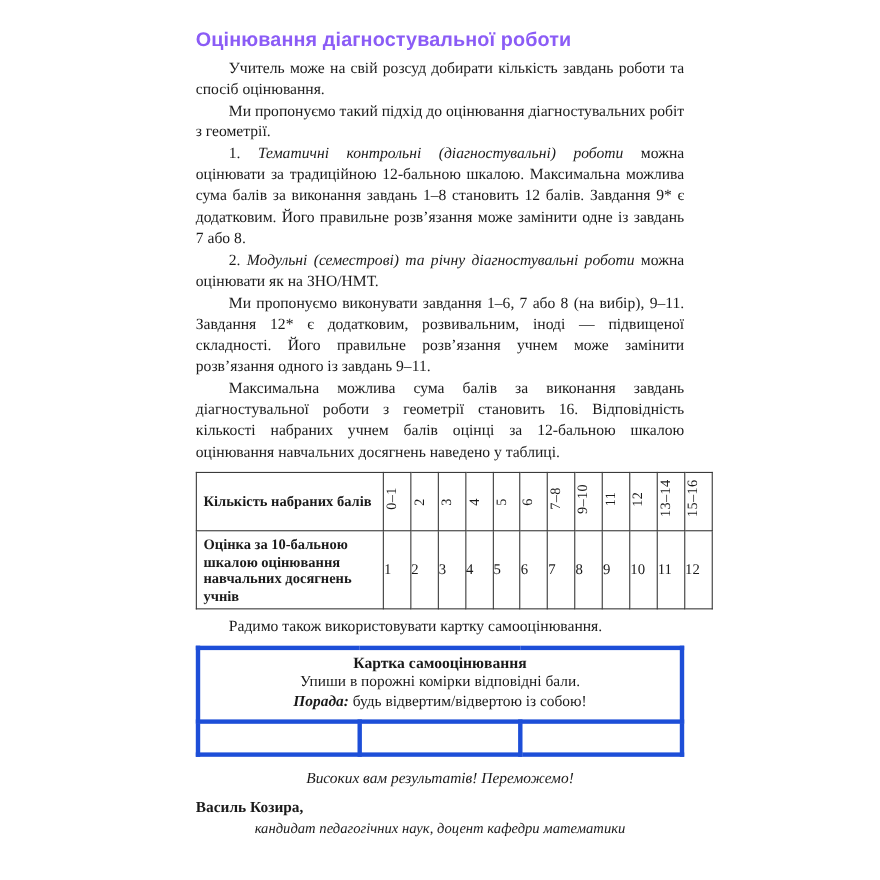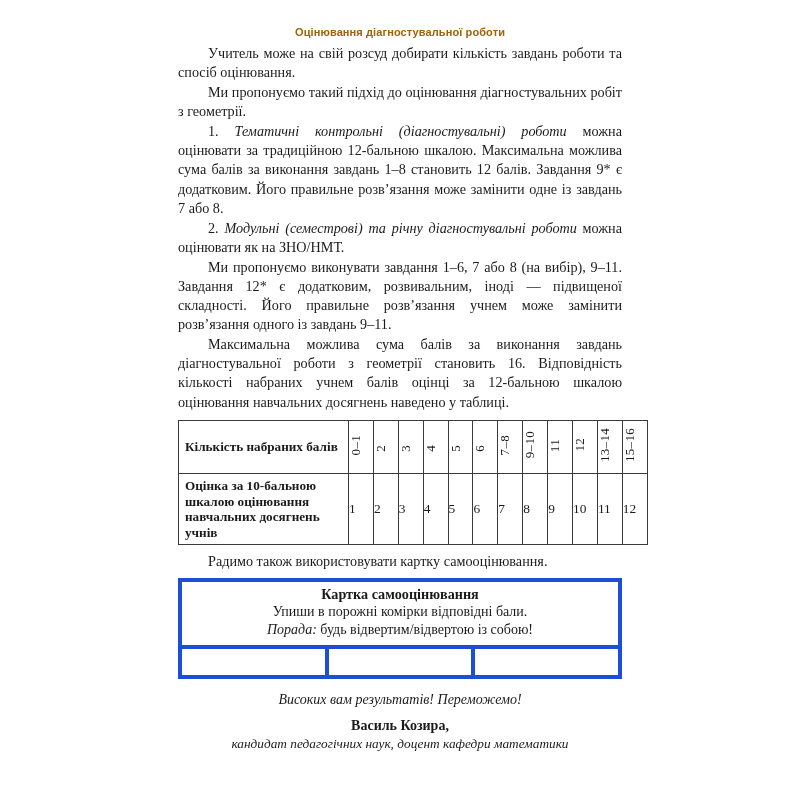--- a/index.html
+++ b/index.html
@@ -18,25 +18,24 @@
     width: 800px;
     height: 800px;
     position: relative;
     box-sizing: border-box;
     padding: 26px 178px 0 178px;
   }
   
   .doc-title {
     font-family: "Liberation Sans", "DejaVu Sans", sans-serif;
     font-weight: bold;
-    font-size: 11px;
-    text-align: center;
+    font-size: 18px;
     letter-spacing: 0.1px;
     margin: 0 0 6px 0;
-    color: #a16207;
+    color: #8b5cf6;
   }
   
   .para {
     font-size: 14.2px;
     line-height: 1.355;
     text-align: justify;
     text-indent: 30px;
     margin: 0;
     hyphens: manual;
     color: #1b1b1b;
@@ -107,38 +106,38 @@
   }
   .card-title {
     font-weight: bold;
     font-size: 14.2px;
     line-height: 1.3;
   }
   .card-sub {
     font-size: 14px;
     line-height: 1.32;
   }
-  .card-sub .tip { font-style: italic; }
+  .card-sub .tip { font-style: italic; font-weight: bold; }
   .col-head {
     font-size: 13.6px;
     line-height: 1.33;
     padding: 5px 4px 6px 4px !important;
   }
   .blank-row td { height: 26px; }
   
   .closing {
     font-style: italic;
     font-size: 14px;
     text-align: center;
     margin: 13px 0 9px 0;
   }
   .sig-name {
     font-weight: bold;
     font-size: 14px;
-    text-align: center;
+    text-align: left;
     line-height: 1.3;
   }
   .sig-desc {
     font-style: italic;
     font-size: 13.3px;
     text-align: center;
     line-height: 1.33;
   }
 </style>
 </head>

